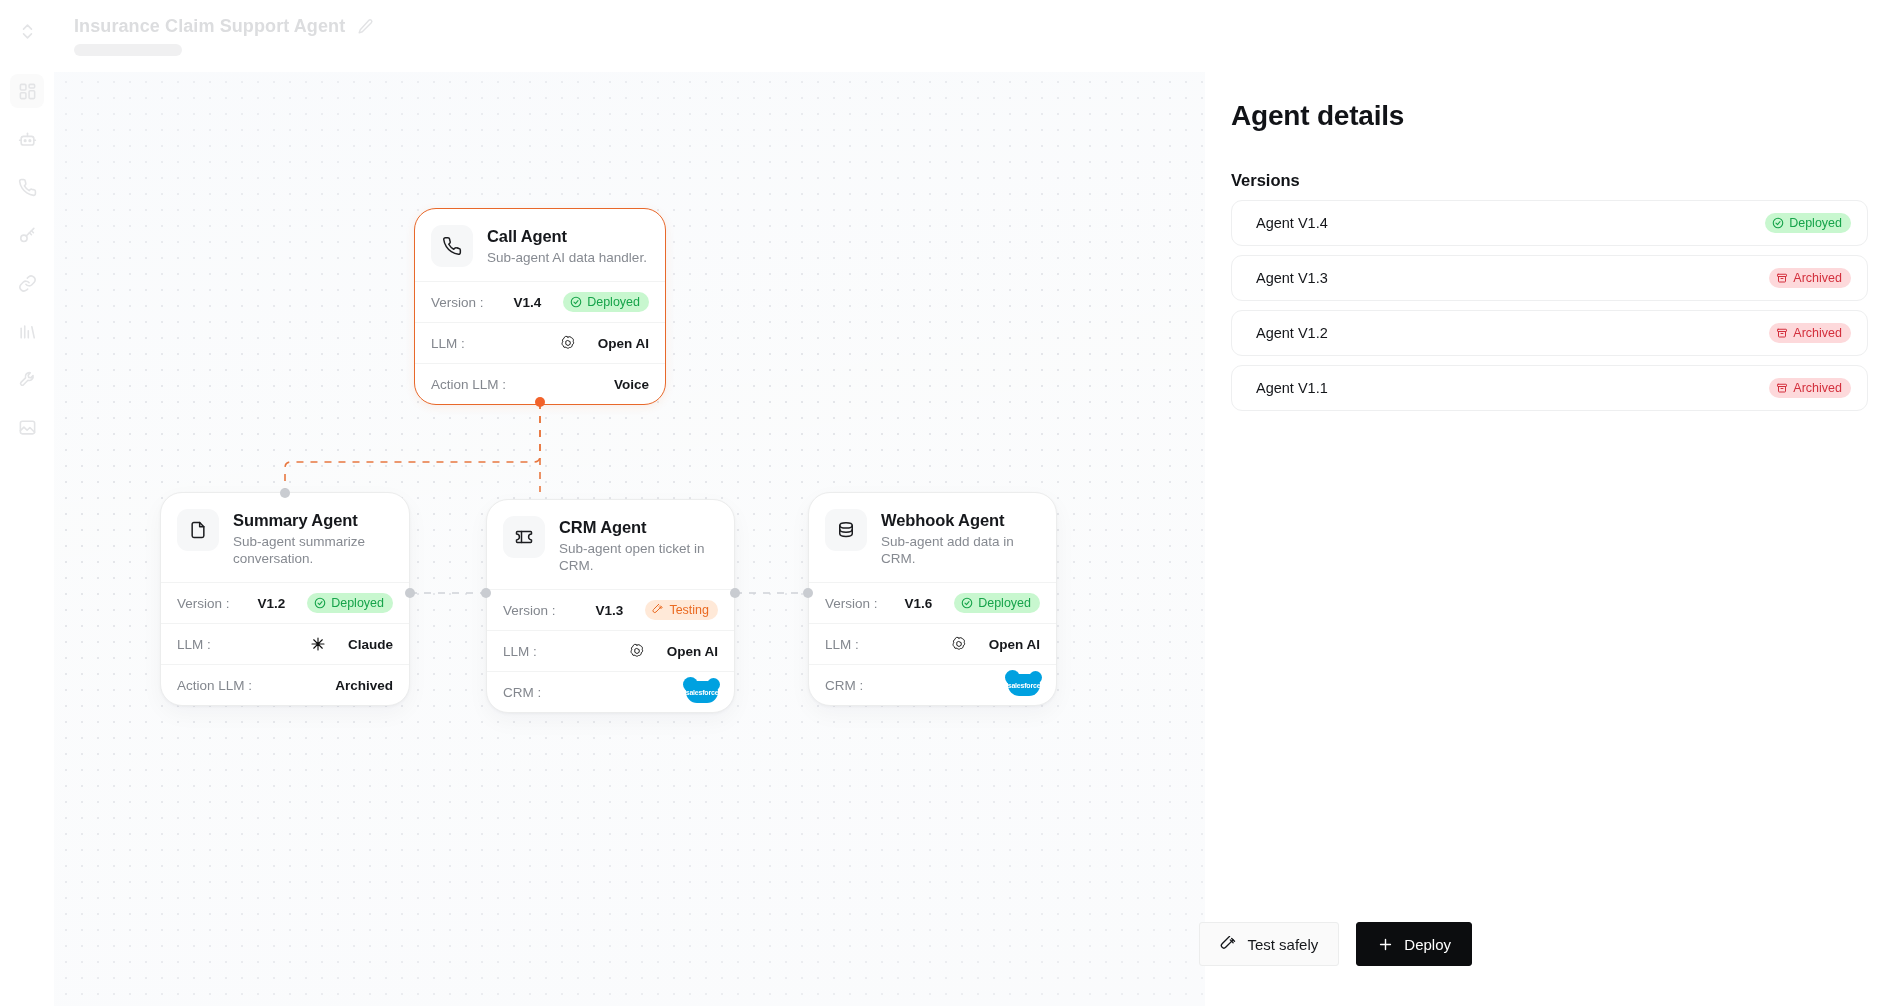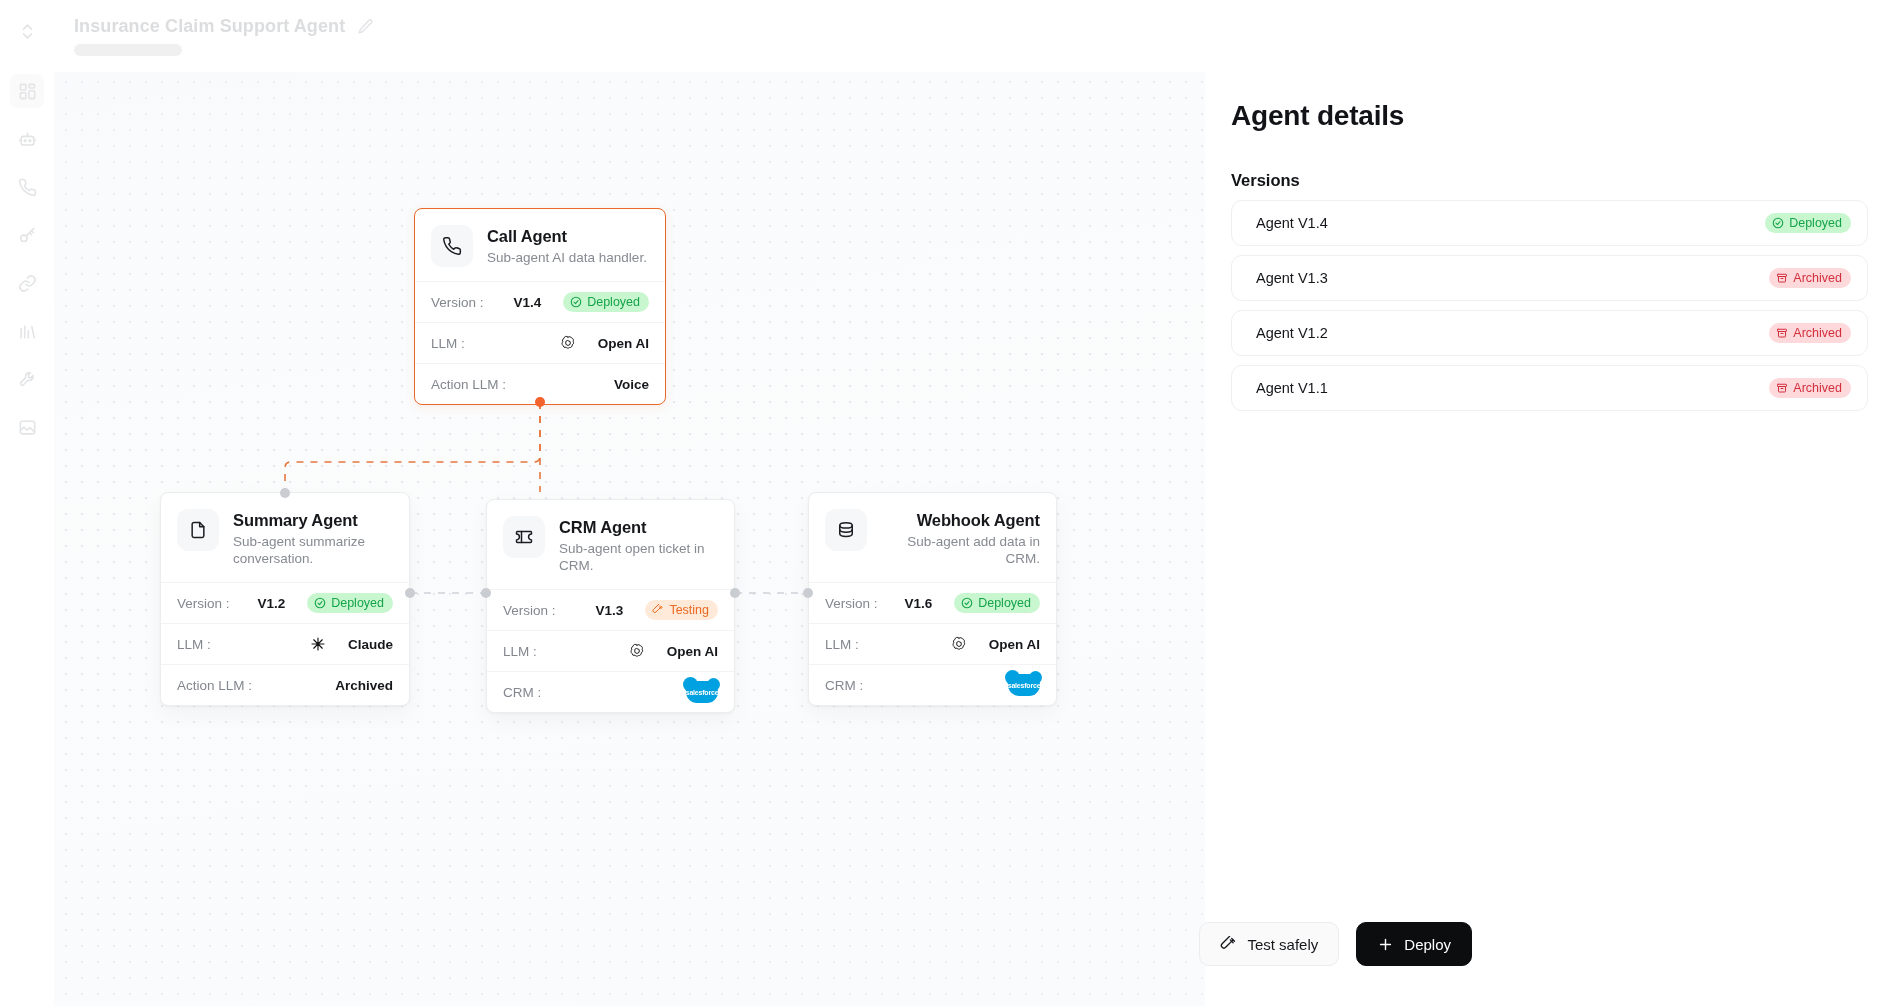--- a/index.html
+++ b/index.html
@@ -58,21 +58,21 @@
   }
   .canvas::after{
     content:""; position:absolute; inset:0;
     background: linear-gradient(170deg, rgba(248,250,253,.55), rgba(255,255,255,.15) 40%, rgba(250,251,253,.5));
     pointer-events:none;
   }
 
   
   .node {
     position: absolute; background: #fff; border: 1px solid #eceded;
-    border-radius: 8px; box-shadow: 0 1px 3px rgba(16,24,40,.045), 0 8px 22px rgba(16,24,40,.04);
+    border-radius: 22px; box-shadow: 0 1px 3px rgba(16,24,40,.045), 0 8px 22px rgba(16,24,40,.04);
     z-index: 3;
   }
   .node.selected { border: 1.6px solid #e8682a; box-shadow: 0 2px 10px rgba(232,104,42,.10); }
 
   .node-head { display: flex; align-items: flex-start; gap: 14px; padding: 16px 16px 14px 16px; }
   .node-icon {
     flex: 0 0 auto; width: 42px; height: 42px; border-radius: 11px;
     background: #f6f7f8; display: flex; align-items: center; justify-content: center;
     color: #1c1d20;
   }
@@ -113,21 +113,21 @@
     content:""; position:absolute; background:#00a1e0; border-radius:50%;
   }
   .sf-logo::before{ width:15px; height:15px; left:-3px; top:-4px; }
   .sf-logo::after{ width:13px; height:13px; right:-2px; top:-3px; }
   .sf-logo span{ position:relative; z-index:2; }
 
   
   #node-call    { left: 360px; top: 138px; width: 252px; }
   #node-summary { left: 106px; top: 422px; width: 250px; }
   #node-crm     { left: 432px; top: 422px; width: 249px; margin-top: 7px; }
-  #node-webhook { left: 754px; top: 422px; width: 249px; text-align: right; }
+  #node-webhook { left: 754px; top: 422px; width: 249px; }
 
   
   .edges { position: absolute; inset: 0; z-index: 2; pointer-events: none; }
 
   .port { position: absolute; width: 10px; height: 10px; border-radius: 50%; z-index: 4; }
   .port.orange { background: #f2622a; }
   .port.grey   { background: #c9ccd1; }
 
   
   .panel {
@@ -145,21 +145,21 @@
   }
   .ver-name { font-size: 14.5px; color: #14161a; margin-left: 8px; }
 
   
   .footer {
     position: absolute; right: 36px; bottom: 40px;
     display: flex; align-items: center; gap: 17px; z-index: 6;
   }
   .btn {
     display: inline-flex; align-items: center; gap: 10px; cursor: pointer;
-    font-size: 15px; border-radius: 10px; height: 44px; padding: 0 20px;
+    font-size: 15px; border-radius: 3px; height: 44px; padding: 0 20px;
     font-family: "Liberation Sans", sans-serif;
   }
   .btn-secondary { background: #fafafa; border: 1px solid #eceded; color: #15171b; }
   .btn-primary { background: #0c0d0f; border: 1px solid #0c0d0f; color: #fff; }
   .btn svg { width: 17px; height: 17px; display:block; }
 </style>
 </head>
 <body>
 
 <div class="app">

